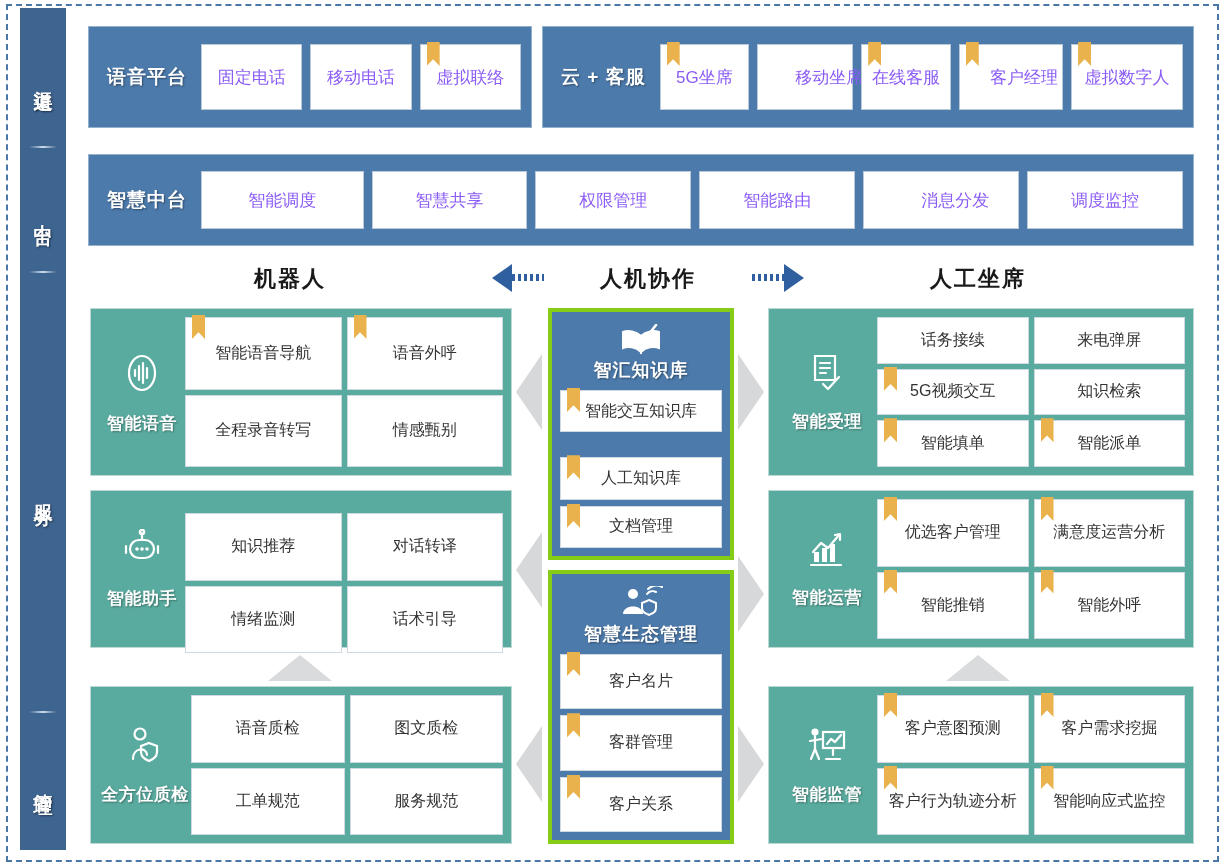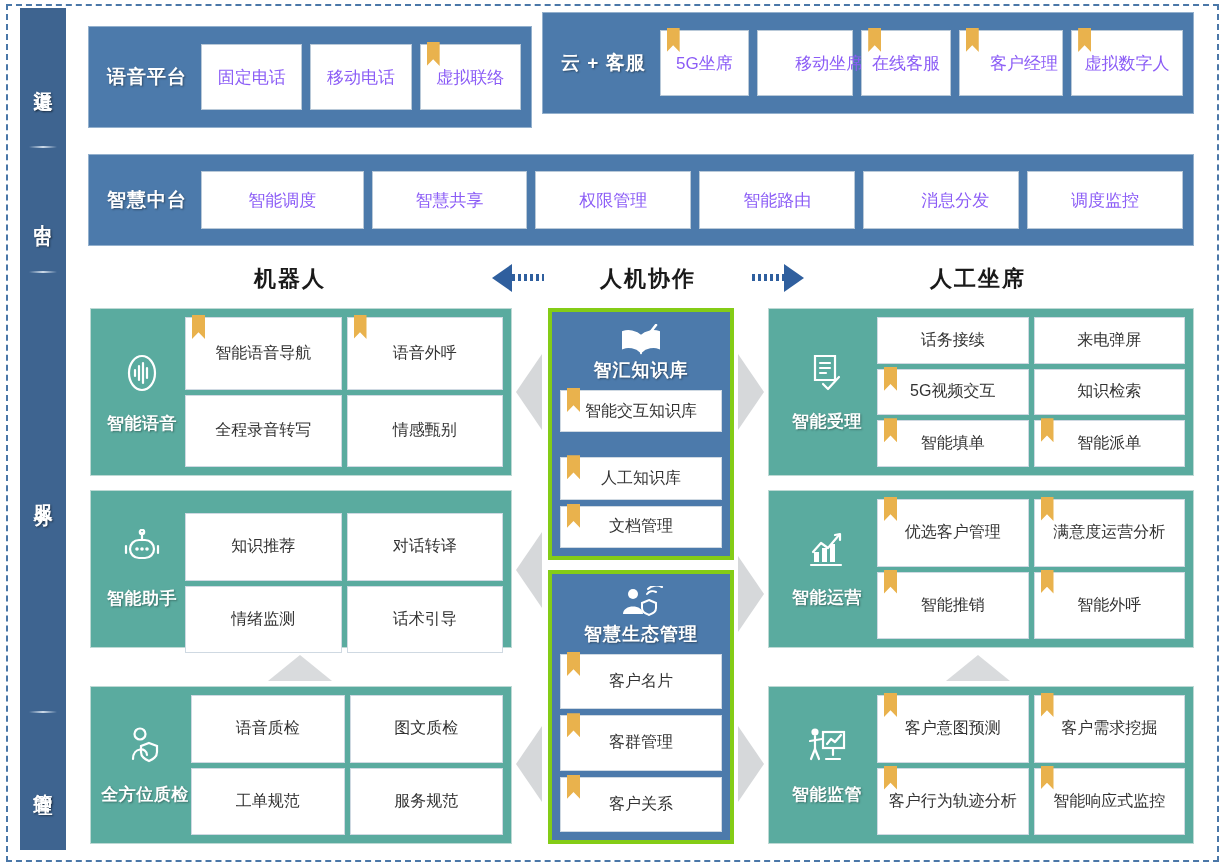--- a/index.html
+++ b/index.html
@@ -145,21 +145,21 @@
   </div>
   <div class="chip" style="width:106px;">
     <span>移动电话</span>
   </div>
   <div class="chip" style="width:106px;">
     <span class="bm"></span>
     <span>虚拟联络</span>
   </div>
 </div>
 
-<div class="band" style="left:542px; top:12px; width:652px; height:102px;">
+<div class="band" style="left:542px; top:26px; width:652px; height:102px;">
   <div class="band-title">云 + 客服</div>
   <div class="chip" style="width:96px;">
     <span class="bm"></span>
     <span>5G坐席</span>
   </div>
   <div class="chip" style="width:96px;padding-left:48px;">
     <span>移动坐席</span>
   </div>
   <div class="chip" style="width:96px;">
     <span class="bm"></span>

